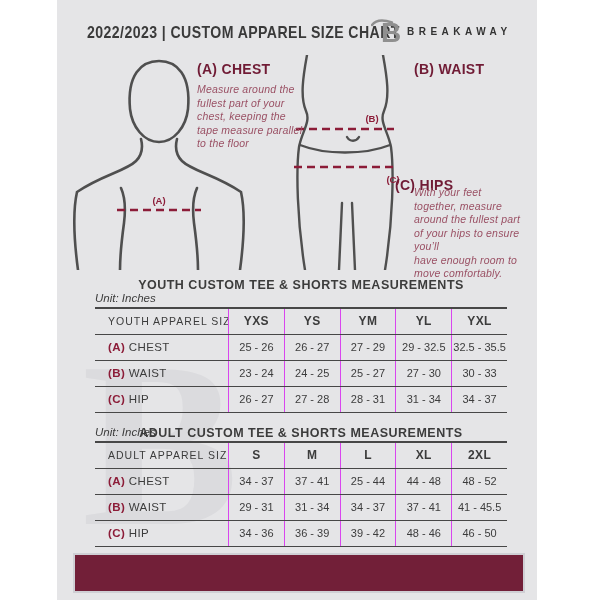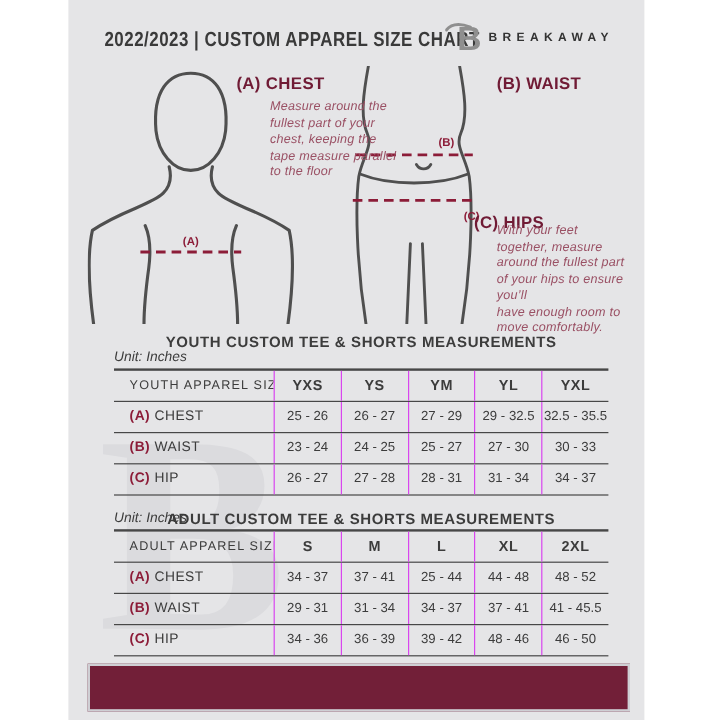--- a/index.html
+++ b/index.html
@@ -77,21 +77,21 @@
       <path d="M62,148 C61,170 60,192 59,215"></path>
       <path d="M72,148 C73,170 74,192 75,215"></path>
     </g>
     <line x1="16" y1="74" x2="114" y2="74" stroke="#8c1c38" stroke-width="2.3" stroke-dasharray="8 5"></line>
     <text x="92" y="67" text-anchor="middle" font-size="9.5" font-weight="bold" fill="#8c1c38">(B)</text>
     <line x1="14" y1="112" x2="116" y2="112" stroke="#8c1c38" stroke-width="2.3" stroke-dasharray="8 5"></line>
     <text x="113" y="128" text-anchor="middle" font-size="9.5" font-weight="bold" fill="#8c1c38">(C)</text>
   </svg>
 
   <div class="abs z1 g-head" style="left:140px;top:61px;">(A) CHEST</div>
-  <div class="abs z1 g-body" style="left:140px;top:83px;width:125px;margin-left:28px;">Measure around the
+  <div class="abs z1 g-body" style="left:140px;top:83px;width:125px;">Measure around the
 fullest part of your
 chest, keeping the
 tape measure parallel
 to the floor</div>
 
   <div class="abs z1 g-head" style="left:357px;top:61px;">(B) WAIST</div>
 
   <div class="abs z1 g-head" style="left:338px;top:164px;margin-top:13px;">(C) HIPS</div>
   <div class="abs z1 g-body" style="left:357px;top:186px;width:125px;">With your feet
 together, measure

